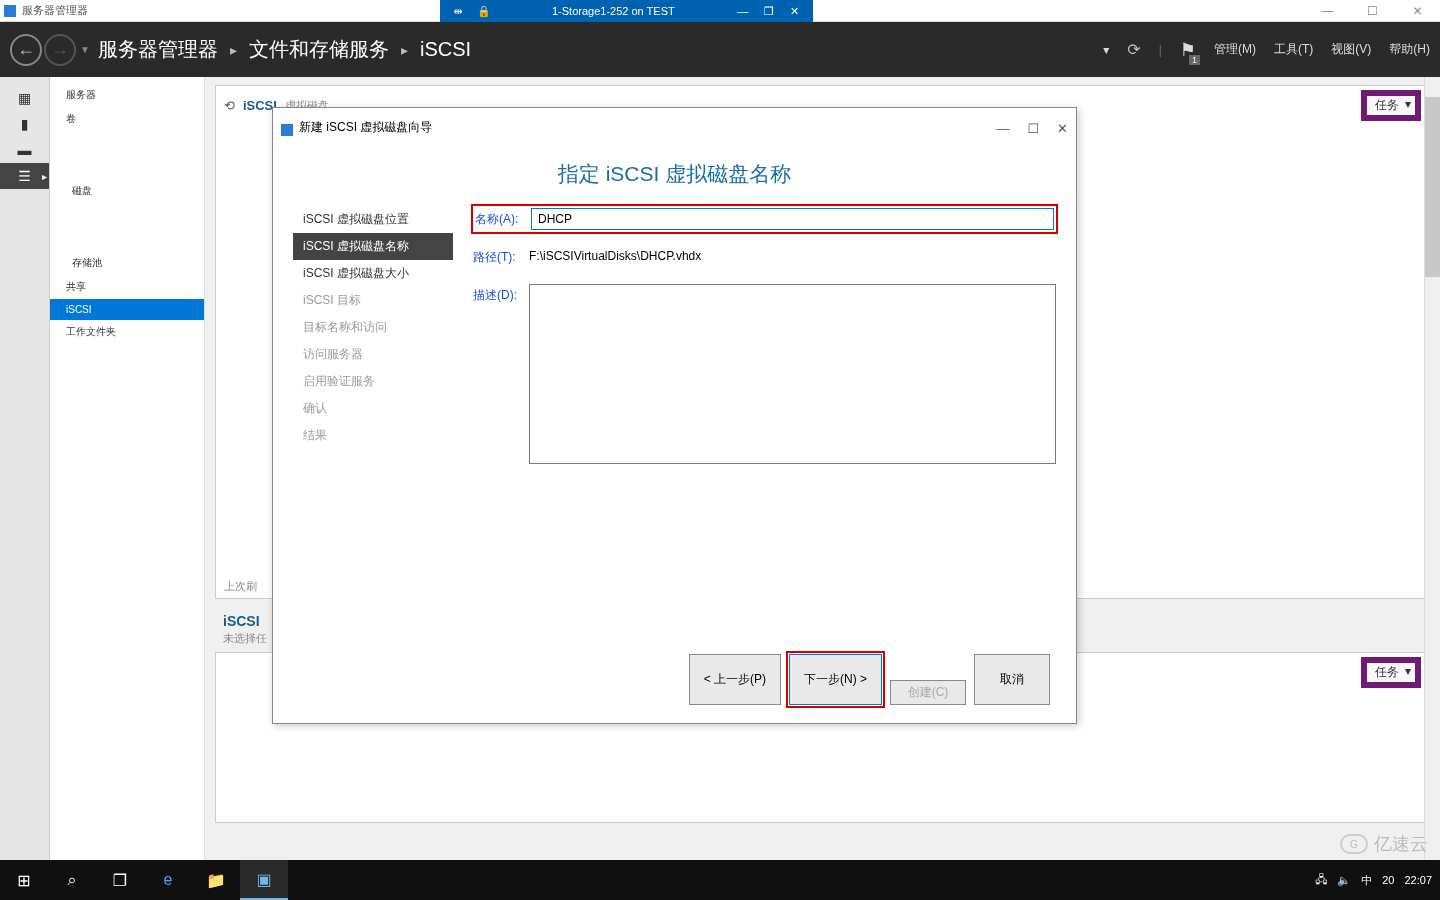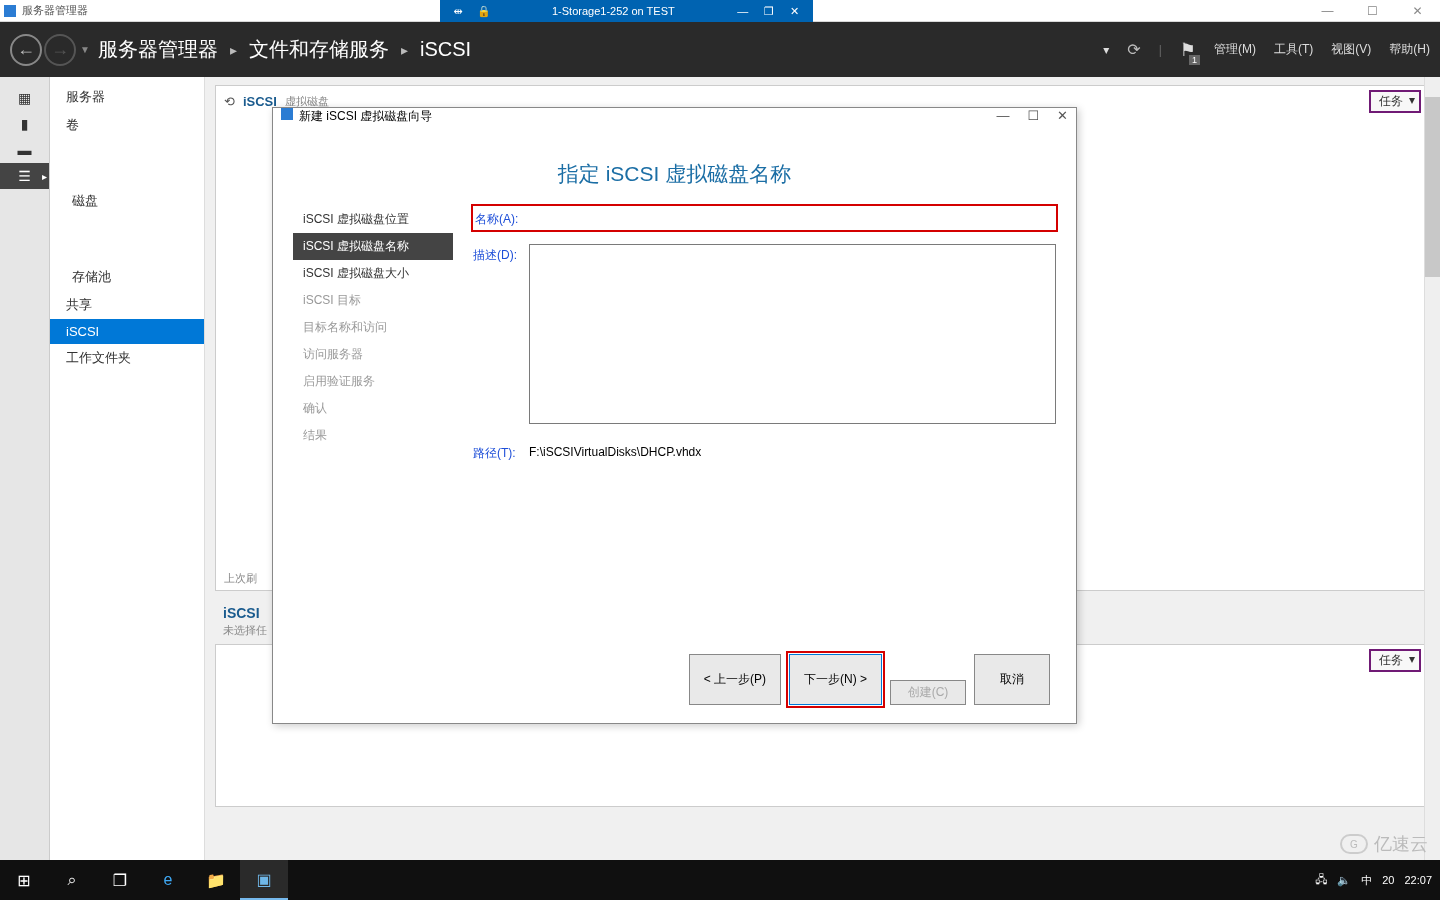--- a/index.html
+++ b/index.html
@@ -28,37 +28,37 @@
 .flagnum { position: relative; font-size: 18px; }
 .flagnum .num { position: absolute; bottom: -4px; right: -4px; background: #666; color: #fff; font-size: 9px; padding: 0 3px; }
 
 
 .body { display: flex; height: calc(100% - 77px - 40px); }
 .rail { width: 50px; background: #e6e6e6; border-right: 1px solid #ccc; padding-top: 8px; }
 .rail .ritem { height: 26px; display: flex; align-items: center; justify-content: center; color: #333; font-size: 14px; }
 .rail .ritem.sel { background: #444; color: #fff; position: relative; }
 .rail .ritem.sel::after { content: "▸"; position: absolute; right: 2px; font-size: 10px; color: #fff; }
 .sidebar { width: 155px; background: #fff; border-right: 1px solid #ddd; padding-top: 6px; }
-.sidebar .sitem { padding: 5px 10px 5px 16px; color: #333; font-size: 13px; cursor: default; }
+.sidebar .sitem { padding: 5px 10px 5px 16px; color: #333; font-size: 10px; cursor: default; }
 .sidebar .sitem.sub { padding-left: 22px; margin-top: 48px; }
 .sidebar .sitem.sel { background: #0078d7; color: #fff; }
 .main { flex: 1; background: #f0f0f0; padding: 8px 10px; position: relative; }
 
 
 .panel { background: #fff; border: 1px solid #ccc; margin-bottom: 12px; }
 .panel-hdr { display: flex; align-items: center; padding: 4px 8px; color: #1a5b8e; font-size: 13px; gap: 8px; }
 .panel-hdr .sub { color: #888; font-size: 11px; }
-.tasks-drop { margin-left: auto; border: 2px solid #701a75; padding: 1px 16px 1px 8px; font-size: 12px; color: #333; background: #f8f8f8; position: relative; }
+.tasks-drop { margin-left: auto; border: 6px solid #701a75; padding: 1px 16px 1px 8px; font-size: 12px; color: #333; background: #f8f8f8; position: relative; }
 .tasks-drop::after { content: "▾"; position: absolute; right: 4px; }
 .panel-body { min-height: 60px; }
 .footer-txt { color: #888; font-size: 11px; padding: 4px 8px; }
 
 
 .wizard { position: absolute; left: 272px; top: 107px; width: 805px; height: 617px; background: #fff; border: 1px solid #888; box-shadow: 2px 2px 8px rgba(0,0,0,.2); display: flex; flex-direction: column; z-index: 20; }
-.wiz-title { height: 28px; display: flex; align-items: flex-start; padding: 0 8px; font-size: 12px; }
+.wiz-title { height: 28px; display: flex; align-items: flex-end; padding: 0 8px; font-size: 12px; }
 .wiz-title .flag { width: 12px; height: 12px; background: #2b7cd3; margin-right: 6px; }
 .wiz-title .wbtns { margin-left: auto; display: flex; gap: 18px; color: #555; font-size: 13px; }
 .wiz-heading { padding: 24px 26px 18px; color: #1b6ea5; font-size: 21px; font-weight: 400; text-align: center; }
 .wiz-body { flex: 1; display: flex; padding: 0 20px; }
 .wiz-steps { width: 160px; }
 .wiz-step { padding: 5px 10px; color: #999; font-size: 12px; }
 .wiz-step.done { color: #333; }
 .wiz-step.active { background: #444; color: #fff; }
 .wiz-form { flex: 1; padding-left: 20px; }
 .frow { display: flex; align-items: flex-start; margin-bottom: 18px; }
@@ -192,28 +192,29 @@
       <div class="wiz-step">iSCSI 目标</div>
       <div class="wiz-step">目标名称和访问</div>
       <div class="wiz-step">访问服务器</div>
       <div class="wiz-step">启用验证服务</div>
       <div class="wiz-step">确认</div>
       <div class="wiz-step">结果</div>
     </div>
     <div class="wiz-form">
       <div class="frow red-box" style="padding:2px;margin-bottom:14px">
         <div class="flabel">名称(A):</div>
+        <input class="finput" style="border-color: rgb(0, 120, 215);" value="DHCP">
+      </div>
+      <div class="frow">
+        <div class="flabel">路径(T):</div>
+        <div class="fvalue">F:\iSCSIVirtualDisks\DHCP.vhdx</div>
       </div>
       <div class="frow">
         <div class="flabel">描述(D):</div>
         <textarea class="ftextarea" style=""></textarea>
-      </div>
-      <div class="frow">
-        <div class="flabel">路径(T):</div>
-        <div class="fvalue">F:\iSCSIVirtualDisks\DHCP.vhdx</div>
       </div>
     </div>
   </div>
   <div class="wiz-footer">
     <button class="wiz-btn">&lt; 上一步(P)</button>
     <button class="wiz-btn primary">下一步(N) &gt;</button>
     <button class="wiz-btn" disabled="">创建(C)</button>
     <button class="wiz-btn">取消</button>
   </div>
 </div>

